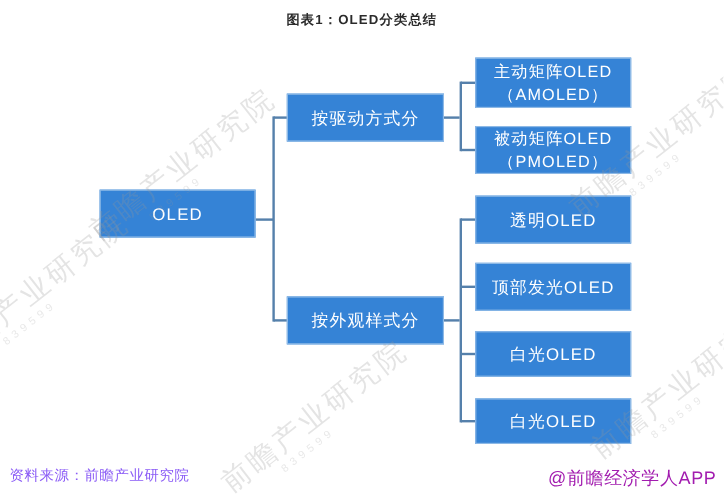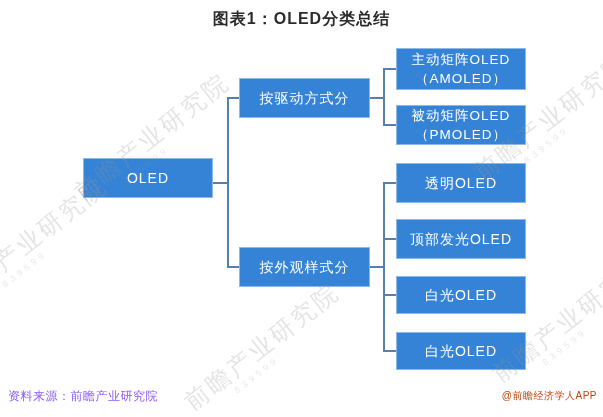--- a/index.html
+++ b/index.html
@@ -2,37 +2,37 @@
 <html><head>
 <meta charset="utf-8">
 <style>
   html,body{margin:0;padding:0;background:#fff;}
   .stage{
     position:relative;width:603px;height:417px;background:#ffffff;overflow:hidden;
     font-family:"Liberation Sans","DejaVu Sans",sans-serif;
   }
   .title{
     position:absolute;top:9px;left:0;width:603px;text-align:center;
-    font-size:16px;font-weight:bold;color:#2b2b2b;letter-spacing:1px;
+    font-size:11px;font-weight:bold;color:#2b2b2b;letter-spacing:1px;
   }
   .box{
     position:absolute;background:#3583d6;border:1px solid #8db9e6;box-sizing:border-box;
     color:#ffffff;display:flex;flex-direction:column;align-items:center;justify-content:center;
     font-size:14px;letter-spacing:1px;line-height:19px;text-align:center;
   }
   .box .l2{font-size:13.5px;}
   .ln{position:absolute;background:#5580ab;}
   .wm{
     position:absolute;display:flex;flex-direction:column;white-space:nowrap;
     transform:rotate(-38deg);transform-origin:0 50%;pointer-events:none;z-index:5;
   }
   .wm-main{font-size:24px;letter-spacing:3px;color:rgba(150,150,150,0.26);}
   .wm-sub{font-size:9px;letter-spacing:4px;color:rgba(150,150,150,0.22);margin-left:46px;margin-top:-2px;}
   .src{position:absolute;left:8px;top:388px;font-size:12px;color:#8b5cf6;letter-spacing:0.5px;}
-  .credit{position:absolute;right:6px;top:389px;font-size:10px;color:#c2410c;letter-spacing:0.5px;}
+  .credit{position:absolute;right:6px;top:389px;font-size:15px;color:#a21caf;letter-spacing:0.5px;}
 </style>
 </head>
 <body>
 
 <div class="stage">
 
   <div class="title">图表1：OLED分类总结</div>
 
   <div class="ln" style="left:213px;top:182px;width:15px;height:2px;"></div>
   <div class="ln" style="left:227px;top:97px;width:2px;height:171px;"></div>

